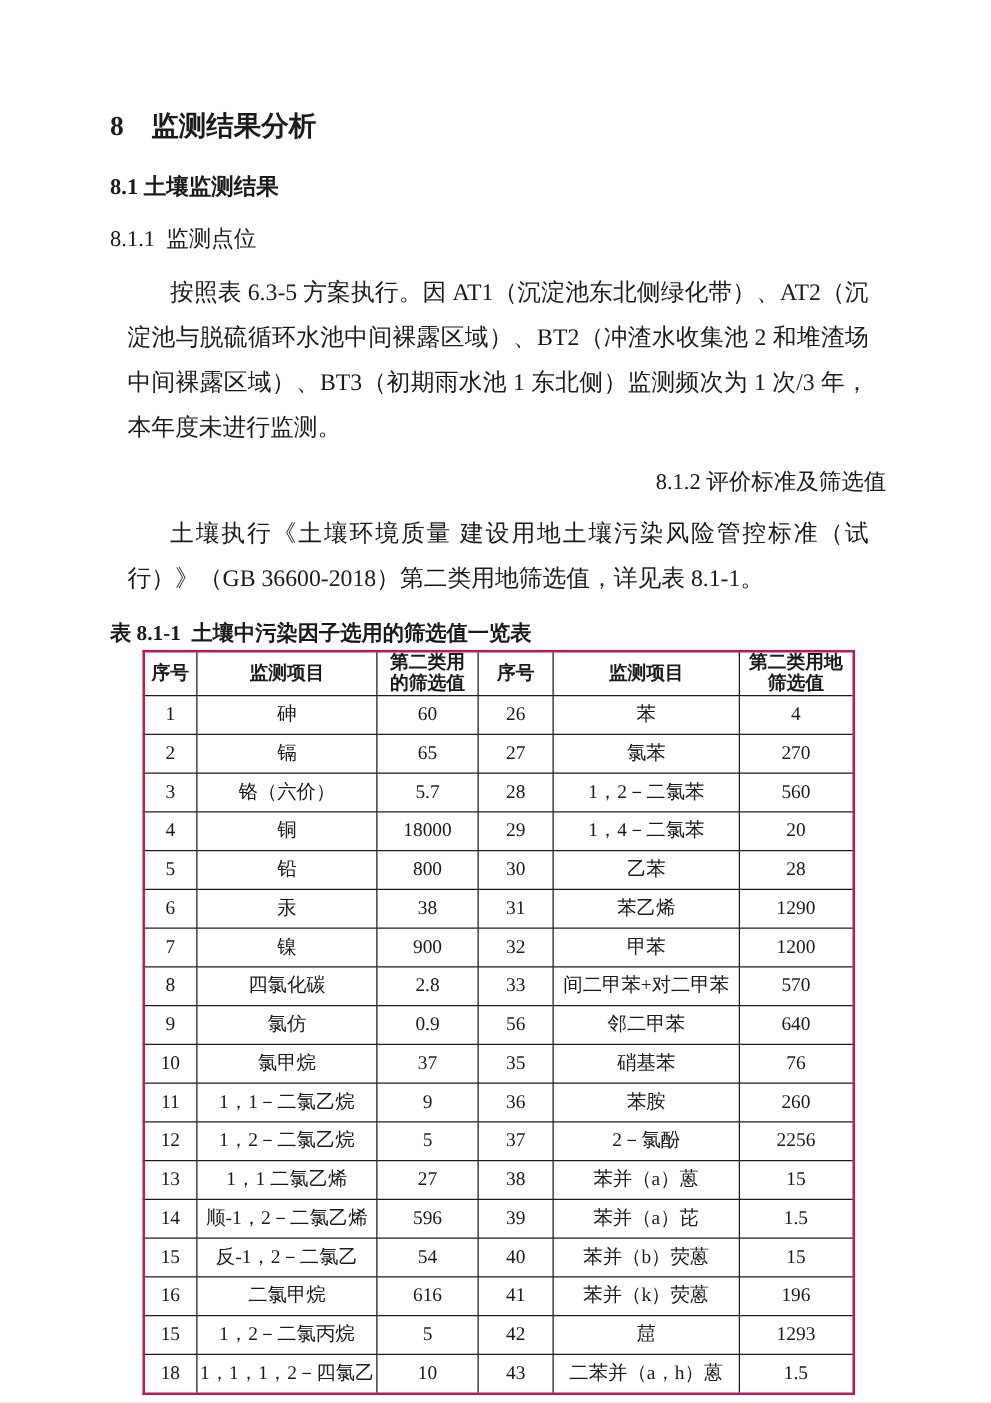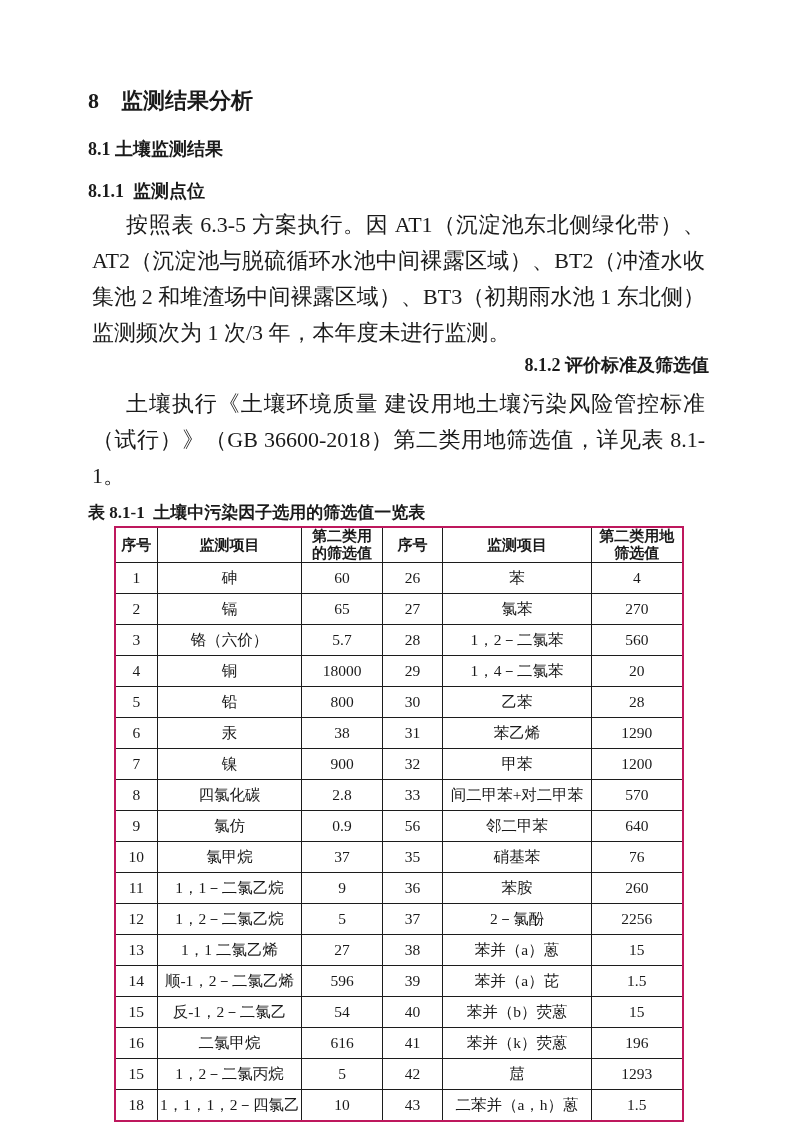--- a/index.html
+++ b/index.html
@@ -23,32 +23,32 @@
   }
   .h2 {
     font-size: 18px;
     font-weight: bold;
     line-height: 1.2;
     margin: 0 0 20px 0;
     white-space: pre-wrap;
   }
   .h3 {
     font-size: 18px;
-    font-weight: bold;
+    font-weight: normal;
     line-height: 1.2;
     margin: 0 0 4px 0;
     white-space: pre-wrap;
   }
   .h3.second { margin-top: 0; margin-bottom: 10px; text-align: right; }
   .para {
-    font-size: 22px;
+    font-size: 19px;
     line-height: 36px;
     text-align: justify;
     text-indent: 34px;
-    margin: 4px;
+    margin: 14px;
   }
   .table-title {
     text-align: left;
     font-weight: bold;
     font-size: 17px;
     line-height: 21px;
     margin: 8px 0 3px 0;
     white-space: pre-wrap;
   }
   table.data {

